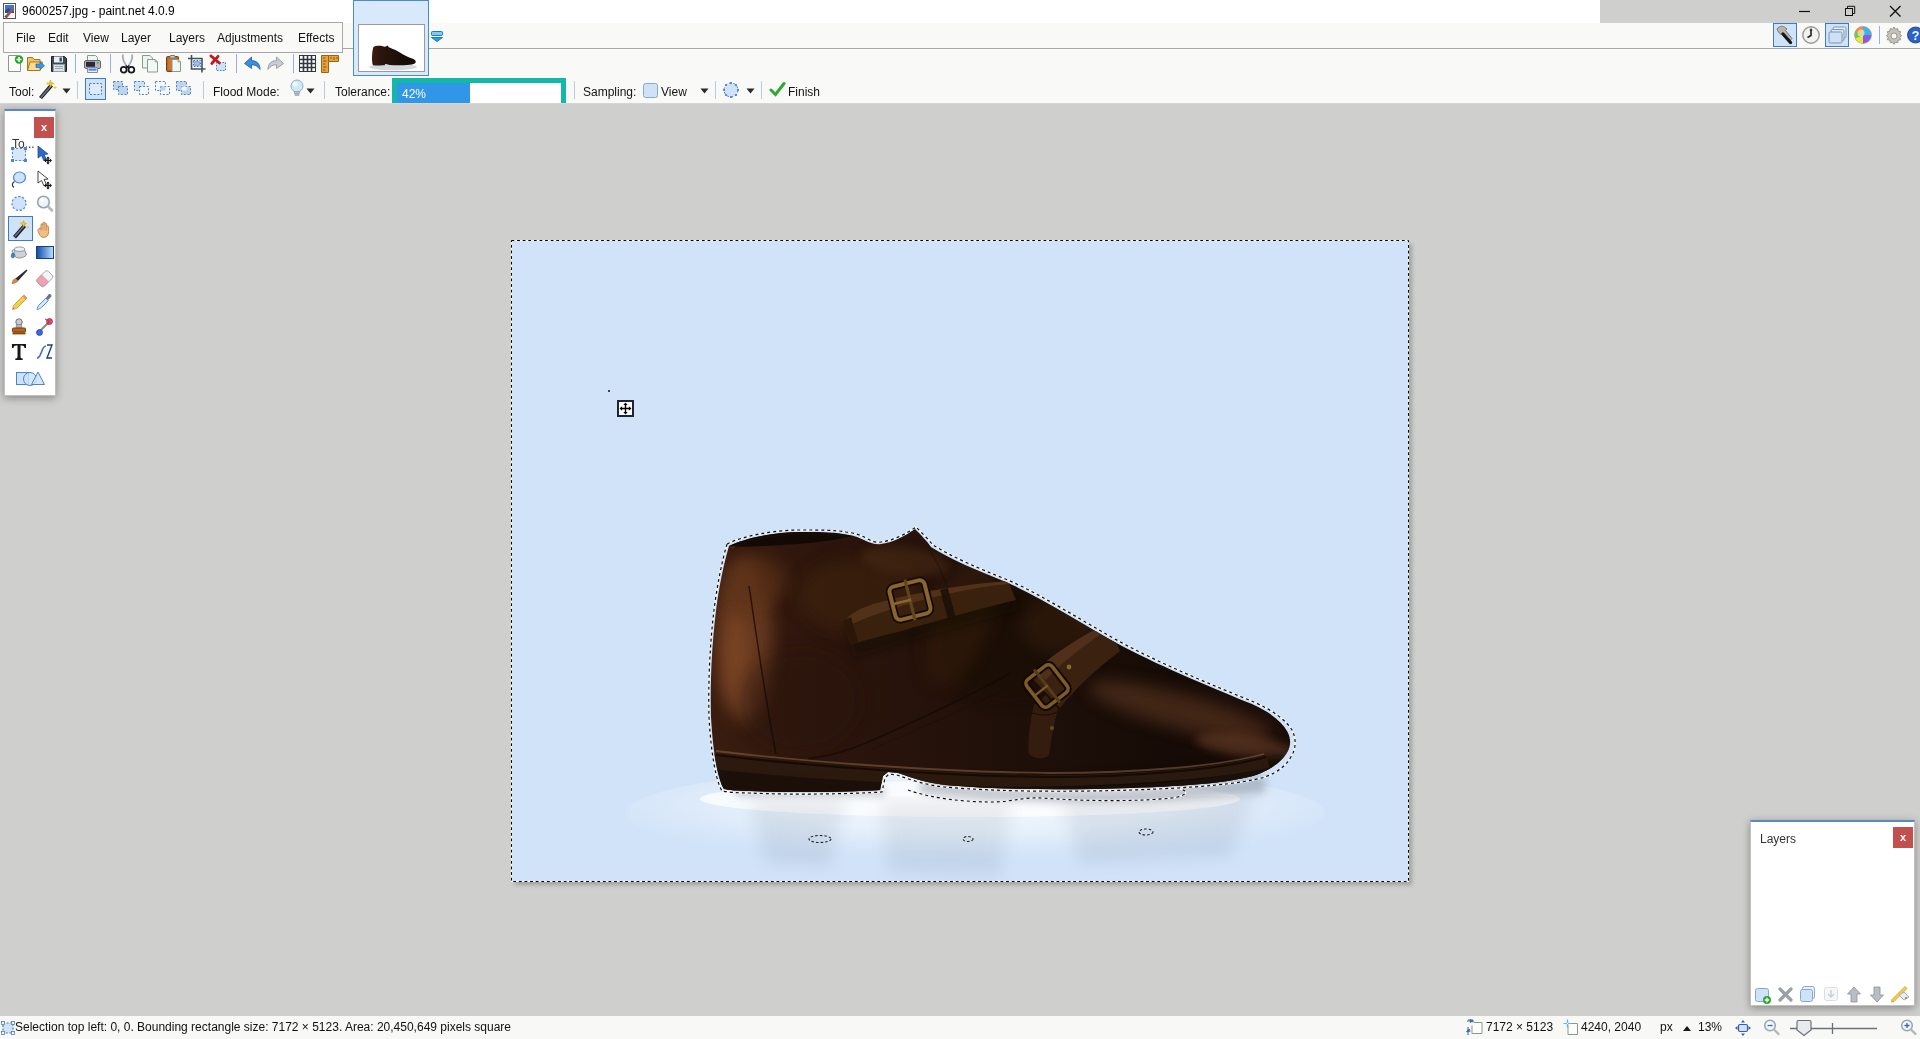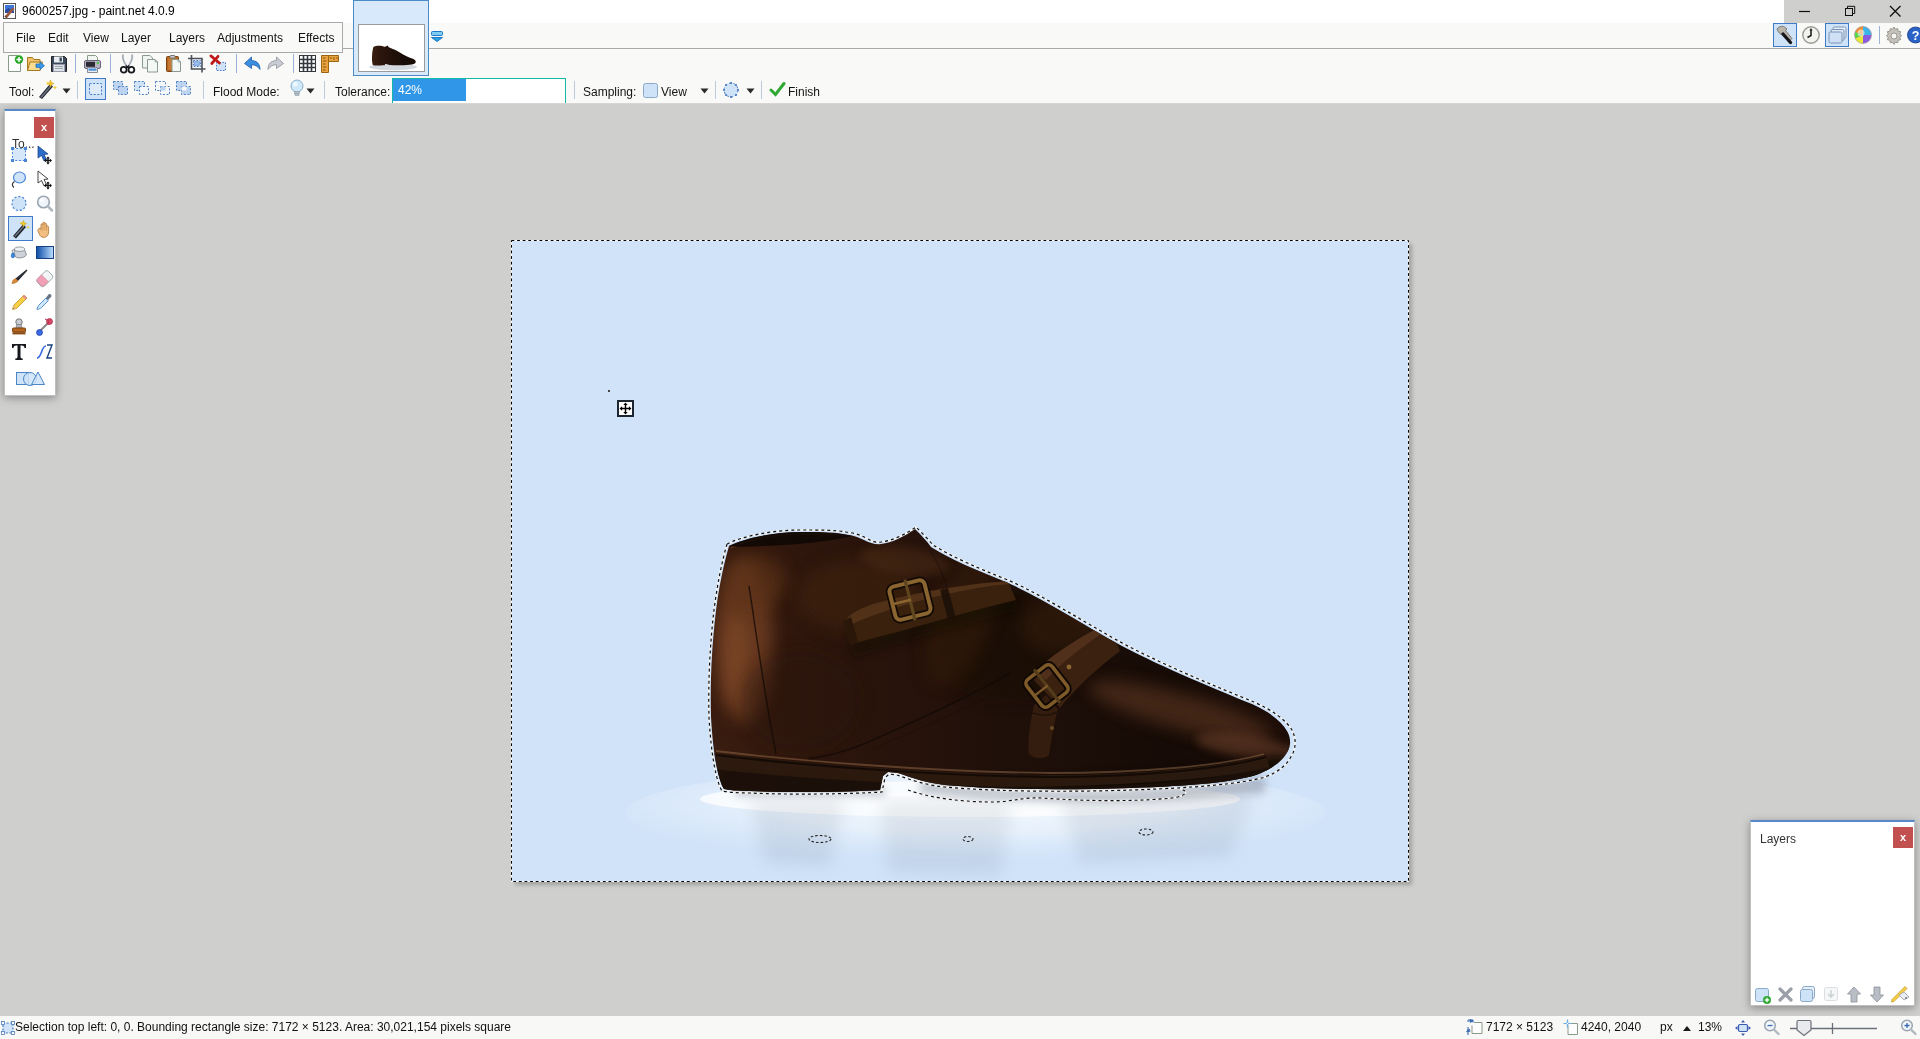--- a/index.html
+++ b/index.html
@@ -1,21 +1,21 @@
 <!DOCTYPE html>
 <html><head>
 <meta charset="utf-8">
 <style>
   * { margin:0; padding:0; box-sizing:border-box; }
   html,body { width:1920px; height:1039px; overflow:hidden; }
   body { font-family:"Liberation Sans", sans-serif; background:#cfcfce; position:relative; }
   .abs { position:absolute; }
 
   
-  #titlebar { left:0; top:0; width:1784px; height:23px; background:#ffffff; }
+  #titlebar { left:0; top:0; width:1600px; height:23px; background:#ffffff; }
   #titletext { left:22px; top:4px; font-size:12px; color:#000; }
 
   
   #topstrip { left:0; top:23px; width:1920px; height:80px; background:#f9f9f8; }
   #menubox { left:3px; top:-1px; width:340px; height:31px; background:#f9f9f8; border:1px solid #a8a8a8; }
   .menuitem { position:absolute; top:8px; font-size:12px; color:#141414; }
   #hline1 { left:343px; top:25px; width:1577px; height:1px; background:#a8a8a8; }
 
   
   #imagetab { left:353px; top:-23px; width:76px; height:76px; background:#d8e9fb; border:1px solid #4b8cc7; }
@@ -262,21 +262,21 @@
       <circle cx="8" cy="7" r="6" fill="#cfe8fa" stroke="#8ab0cc"></circle>
       <circle cx="6.2" cy="5.2" r="2.4" fill="#eef8ff"></circle>
       <rect x="5.5" y="12.6" width="5" height="2" fill="#b9c4cc" stroke="#8899a5" stroke-width="0.6"></rect>
       <rect x="6" y="14.8" width="4" height="1.6" fill="#b9c4cc" stroke="#8899a5" stroke-width="0.6"></rect>
     </svg>
     <svg class="abs" style="left:306px;top:65px" width="9" height="6">
       <path d="M0.5 0.5 h8 L4.5 5.5 Z" fill="#2a2a2a"></path>
     </svg>
     <div class="sep2" style="left:324px"></div>
     <div class="optlabel" style="left:335px">Tolerance:</div>
-    <div class="abs" style="left:392px;top:55px;width:174px;height:32px;background:#fff;border:1px solid #14b8a6">
+    <div class="abs" style="left:392px;top:55px;width:174px;height:32px;background:#fff;border:5px solid #14b8a6">
       <div class="abs" style="left:0;top:0;width:73px;height:22px;background:#2f96e8"></div>
       <div class="abs" style="left:5px;top:4px;font-size:12px;color:#fff">42%</div>
     </div>
     <div class="sep2" style="left:574px"></div>
     <div class="optlabel" style="left:583px">Sampling:</div>
     <svg class="abs" style="left:643px;top:60px" width="15" height="15">
       <rect x="0.5" y="0.5" width="14" height="14" rx="2" fill="#cfe3f8" stroke="#8aa8c8"></rect>
     </svg>
     <div class="optlabel" style="left:661px">View</div>
     <svg class="abs" style="left:700px;top:65px" width="9" height="6">
@@ -652,21 +652,21 @@
   </div>
 
   <div class="abs" id="statusbar">
     <svg class="abs" style="left:1px;top:5px" width="14" height="14">
       <rect x="2" y="2" width="10" height="10" fill="#cfe4fb" stroke="#4a7ab8" stroke-width="1.2" stroke-dasharray="2 1.6"></rect>
       <rect x="0.5" y="0.5" width="3" height="3" fill="#fff" stroke="#4a7ab8" stroke-width="0.8"></rect>
       <rect x="10.5" y="0.5" width="3" height="3" fill="#fff" stroke="#4a7ab8" stroke-width="0.8"></rect>
       <rect x="0.5" y="10.5" width="3" height="3" fill="#fff" stroke="#4a7ab8" stroke-width="0.8"></rect>
       <rect x="10.5" y="10.5" width="3" height="3" fill="#fff" stroke="#4a7ab8" stroke-width="0.8"></rect>
     </svg>
-    <div class="abs" style="left:15px;top:4px">Selection top left: 0, 0. Bounding rectangle size: 7172 × 5123. Area: 30,021,154 pixels square</div>
+    <div class="abs" style="left:15px;top:4px">Selection top left: 0, 0. Bounding rectangle size: 7172 × 5123. Area: 20,450,649 pixels square</div>
     <svg class="abs" style="left:1466px;top:3px" width="19" height="18" viewBox="0 0 19 18">
       <path d="M8 3.5 h8 l0 11 h-10 v-8" fill="#fdfdfd" stroke="#8a9a8a"></path>
       <path d="M2 1 h5 M7 1 l-2.5 -0 M7 1 l-1.8 1.8 M7 1 v2.5 M7 1 l-2.5 0" stroke="#3a6ab0" stroke-width="1.1" fill="none"></path>
       <path d="M2 1 v4 M2 5 l1.8 -1.8 M2 5 h2.5 M2 5 v-2.5" stroke="#3a6ab0" stroke-width="1.1" fill="none" transform="translate(0,7)"></path>
       <path d="M1 8 h5 M6 8 l-2 -1.5 M6 8 l-2 1.5" stroke="#3a6ab0" stroke-width="1.1" fill="none" transform="translate(0,-6)"></path>
       <path d="M2 16 v-5 M2 11 l-1.5 2 M2 11 l1.5 2" stroke="#3a6ab0" stroke-width="1.1" fill="none"></path>
     </svg>
     <div class="abs" style="left:1486px;top:4px;font-size:12px">7172 × 5123</div>
     <svg class="abs" style="left:1563px;top:3px" width="18" height="18" viewBox="0 0 18 18">
       <path d="M7 4.5 h7.5 l0 11 h-9.5 v-9" fill="#fdfdfd" stroke="#8a9a8a"></path>

